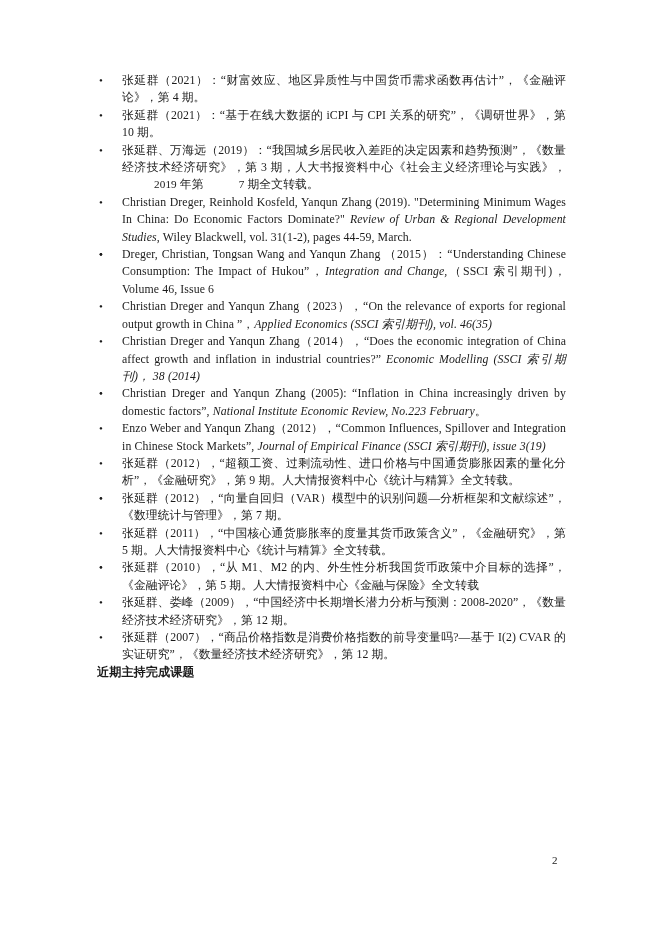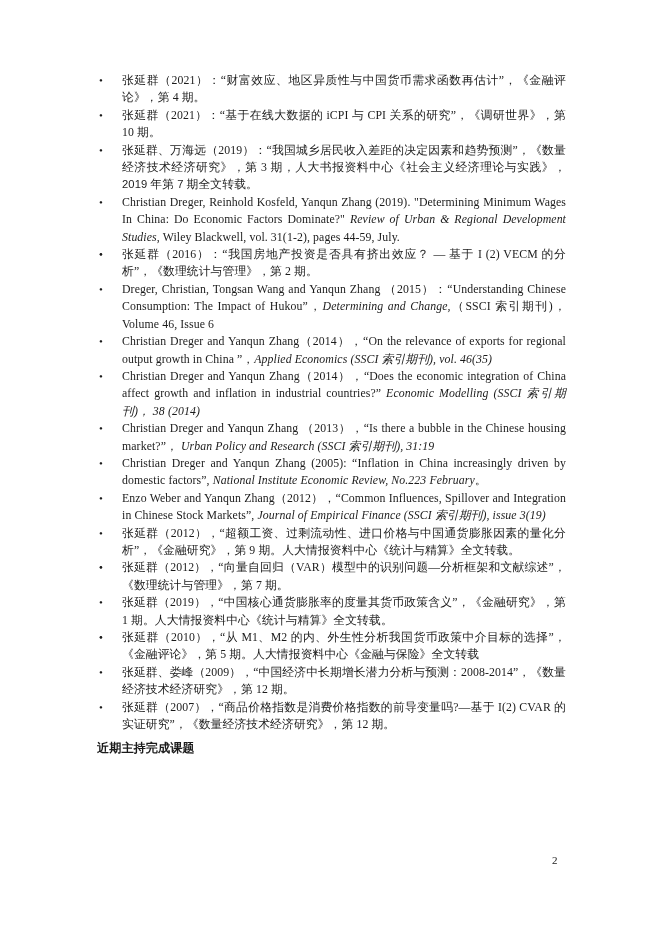--- a/index.html
+++ b/index.html
@@ -40,60 +40,60 @@
     letter-spacing: 0.1px;
   }
   ul.pub-list li .bullet {
     position: absolute;
     left: 2px;
     top: 0;
     font-size: 11px;
     line-height: 17.4px;
   }
   .seg-italic { font-style: italic; }
-  .seg-sans   { font-family: Liberation Sans, sans-serif; font-size: 11.2px; }
+  .seg-sans   { font-family: Liberation Serif, serif; font-size: 11.2px; margin-left: 32px; }
   .section-heading {
     font-weight: bold;
     font-size: 12.2px;
     line-height: 17.4px;
-    margin-top: 7px;
+    margin-top: 0;
     text-align: left;
   }
   .page-number {
     position: absolute;
     left: 552px;
     top: 853px;
     font-size: 11px;
     line-height: 14px;
     color: #1b1b1b;
   }
 </style>
 </head>
 <body>
 
 <div class="page">
   <div class="content">
     <ul class="pub-list" id="pub-list">
         <li><span class="bullet">•</span><span><span>张延群（2021）：“财富效应、地区异质性与中国货币需求函数再估计”，《金融评论》，第 4 期。</span></span></li>
         <li><span class="bullet">•</span><span><span>张延群（2021）：“基于在线大数据的 iCPI 与 CPI 关系的研究”，《调研世界》，第 10 期。</span></span></li>
         <li><span class="bullet">•</span><span><span>张延群、万海远（2019）：“我国城乡居民收入差距的决定因素和趋势预测”，《数量经济技术经济研究》，第 3 期，人大书报资料中心《社会主义经济理论与实践》，</span><span class="seg-sans">2019</span><span> 年第 </span><span class="seg-sans">7</span><span> 期全文转载。</span></span></li>
-        <li><span class="bullet">•</span><span><span>Christian Dreger, Reinhold Kosfeld, Yanqun Zhang (2019). "Determining Minimum Wages In China: Do Economic Factors Dominate?" </span><span class="seg-italic">Review of Urban &amp; Regional Development Studies</span><span>, Wiley Blackwell, vol. 31(1-2), pages 44-59, July.</span></span></li>
+        <li><span class="bullet">•</span><span><span>Christian Dreger, Reinhold Kosfeld, Yanqun Zhang (2019). "Determining Minimum Wages In China: Do Economic Factors Dominate?" </span><span class="seg-italic">Review of Urban &amp; Regional Development Studies</span><span>, Wiley Blackwell, vol. 31(1-2), pages 44-59, March.</span></span></li>
         <li><span class="bullet">•</span></li>
-        <li><span class="bullet">•</span><span><span>张延群（2016）：“我国房地产投资是否具有挤出效应？ — 基于 I (2) VECM 的分析”，《数理统计与管理》，第 2 期。</span></span></li>
-        <li><span class="bullet">•</span><span><span>Dreger, Christian, Tongsan Wang and Yanqun Zhang （2015）：“Understanding Chinese Consumption: The Impact of Hukou”，</span><span class="seg-italic">Determining and Change,</span><span>（SSCI 索引期刊)，Volume 46, Issue 6</span></span></li>
-        <li><span class="bullet">•</span><span><span>Christian Dreger and Yanqun Zhang（2014），“On the relevance of exports for regional output growth in China ”，</span><span class="seg-italic">Applied Economics (SSCI 索引期刊), vol. 46(35)</span></span></li>
+        <li><span class="bullet">•</span></li>
+        <li><span class="bullet">•</span><span><span>Dreger, Christian, Tongsan Wang and Yanqun Zhang （2015）：“Understanding Chinese Consumption: The Impact of Hukou”，</span><span class="seg-italic">Integration and Change,</span><span>（SSCI 索引期刊)，Volume 46, Issue 6</span></span></li>
+        <li><span class="bullet">•</span><span><span>Christian Dreger and Yanqun Zhang（2023），“On the relevance of exports for regional output growth in China ”，</span><span class="seg-italic">Applied Economics (SSCI 索引期刊), vol. 46(35)</span></span></li>
         <li><span class="bullet">•</span><span><span>Christian Dreger and Yanqun Zhang（2014），“Does the economic integration of China affect growth and inflation in industrial countries?”  </span><span class="seg-italic">Economic Modelling (SSCI 索引期刊)， 38 (2014)</span></span></li>
-        <li><span class="bullet">•</span><span><span>Christian Dreger and Yanqun Zhang （2013），“Is there a bubble in the Chinese housing market?”， </span><span class="seg-italic">Urban Policy and Research (SSCI 索引期刊), 31:19</span></span></li>
+        <li><span class="bullet">•</span></li>
         <li><span class="bullet">•</span><span><span>Christian Dreger and Yanqun Zhang (2005): “Inflation in China increasingly driven by domestic factors”, </span><span class="seg-italic">National Institute Economic Review, No.223 February</span><span>。</span></span></li>
         <li><span class="bullet">•</span><span><span>Enzo Weber and Yanqun Zhang（2012），“Common Influences, Spillover and Integration in Chinese Stock Markets”, </span><span class="seg-italic">Journal of Empirical Finance (SSCI 索引期刊), issue 3(19)</span></span></li>
         <li><span class="bullet">•</span><span><span>张延群（2012），“超额工资、过剩流动性、进口价格与中国通货膨胀因素的量化分析”，《金融研究》，第 9 期。人大情报资料中心《统计与精算》全文转载。</span></span></li>
         <li><span class="bullet">•</span></li>
         <li><span class="bullet">•</span><span><span>张延群（2012），“向量自回归（VAR）模型中的识别问题—分析框架和文献综述”，《数理统计与管理》，第 7 期。</span></span></li>
-        <li><span class="bullet">•</span><span><span>张延群（2019），“中国核心通货膨胀率的度量其货币政策含义”，《金融研究》，第 1 期。人大情报资料中心《统计与精算》全文转载。</span></span></li>
+        <li><span class="bullet">•</span><span><span>张延群（2011），“中国核心通货膨胀率的度量其货币政策含义”，《金融研究》，第 5 期。人大情报资料中心《统计与精算》全文转载。</span></span></li>
         <li><span class="bullet">•</span></li>
         <li><span class="bullet">•</span><span><span>张延群（2010），“从 M1、M2 的内、外生性分析我国货币政策中介目标的选择”，《金融评论》，第 5 期。人大情报资料中心《金融与保险》全文转载</span></span></li>
-        <li><span class="bullet">•</span><span><span>张延群、娄峰（2009），“中国经济中长期增长潜力分析与预测：2008-2014”，《数量经济技术经济研究》，第 12 期。</span></span></li>
+        <li><span class="bullet">•</span><span><span>张延群、娄峰（2009），“中国经济中长期增长潜力分析与预测：2008-2020”，《数量经济技术经济研究》，第 12 期。</span></span></li>
         <li><span class="bullet">•</span><span><span>张延群（2007），“商品价格指数是消费价格指数的前导变量吗?—基于 I(2) CVAR 的实证研究”，《数量经济技术经济研究》，第 12 期。</span></span></li>
       </ul>
     <div class="section-heading">近期主持完成课题</div>
   </div>
   <div class="page-number">2</div>
 </div>
 
 </body></html>

